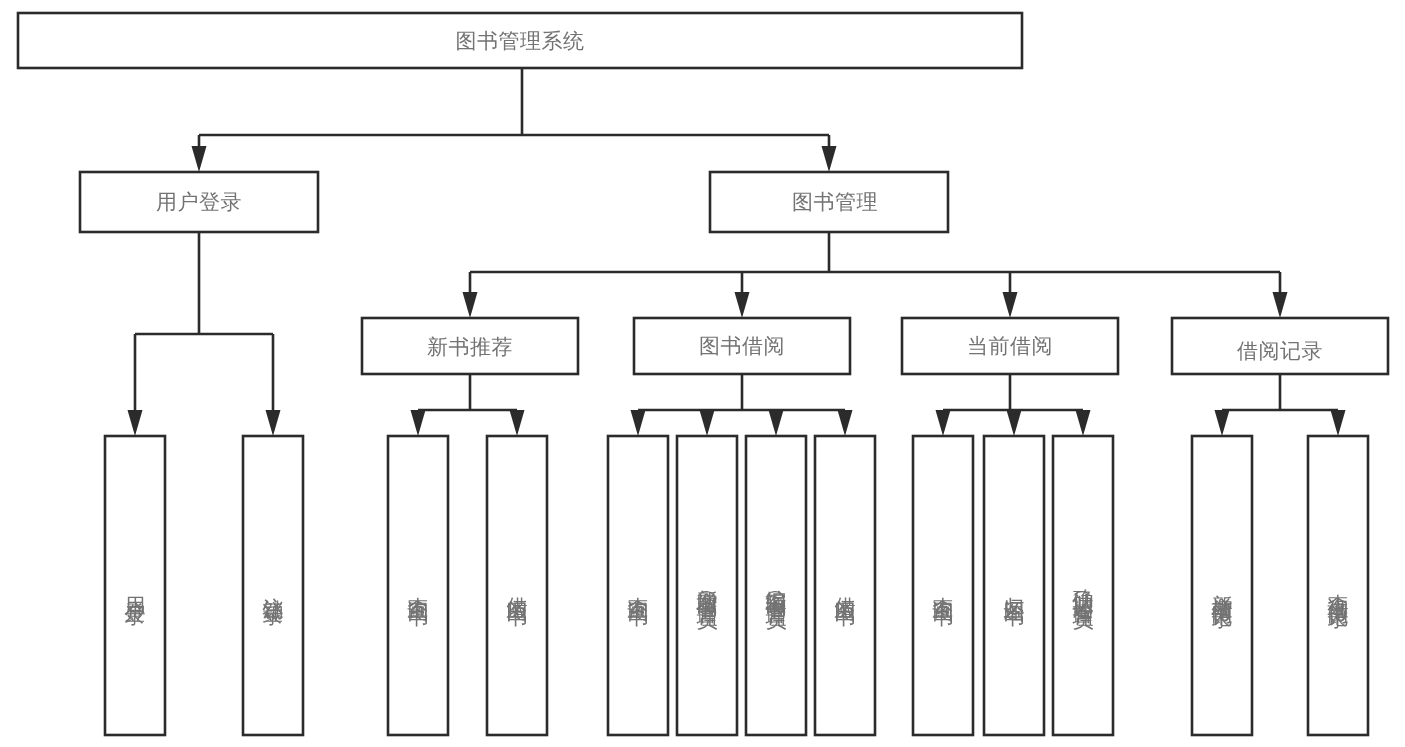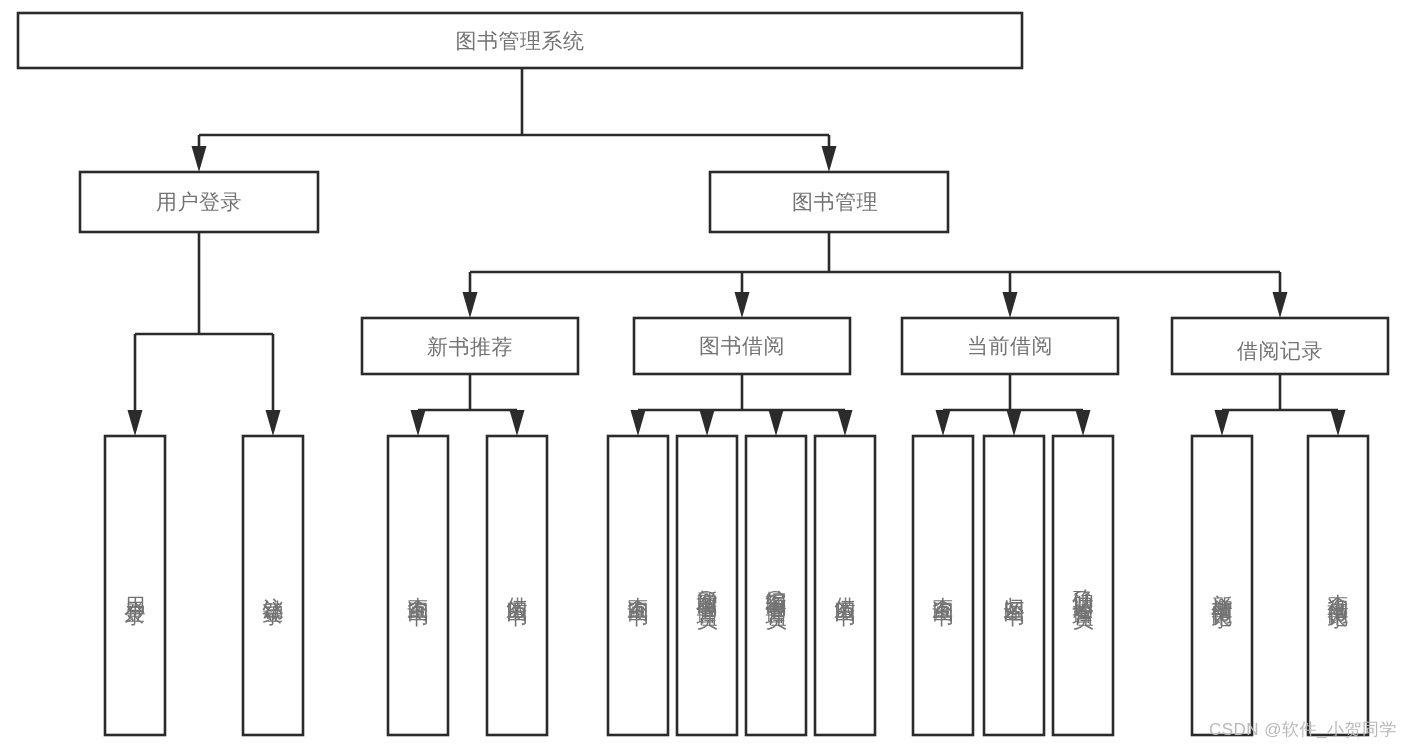--- a/index.html
+++ b/index.html
@@ -175,14 +175,13 @@
       <div class="node-label vertical" style="left: 677px; top: 436px; width: 60px; height: 299px;">新增图书（管理员）</div>
       <div class="node-label vertical" style="left: 746px; top: 436px; width: 60px; height: 299px;">编辑图书（管理员）</div>
       <div class="node-label vertical" style="left: 815px; top: 436px; width: 60px; height: 299px;">借阅图书</div>
       <div class="node-label vertical" style="left: 913px; top: 436px; width: 60px; height: 299px;">查询图书</div>
       <div class="node-label vertical" style="left: 984px; top: 436px; width: 60px; height: 299px;">归还图书</div>
       <div class="node-label vertical" style="left: 1053px; top: 436px; width: 60px; height: 299px;">确认归还（管理员）</div>
       <div class="node-label vertical" style="left: 1192px; top: 436px; width: 60px; height: 299px;">新增借阅记录</div>
       <div class="node-label vertical" style="left: 1308px; top: 436px; width: 60px; height: 299px;">查询借阅记录</div>
     </div>
 
-  <div id="watermark">CSDN @软件_小贺同学</div>
 </div>
 
 </body></html>

